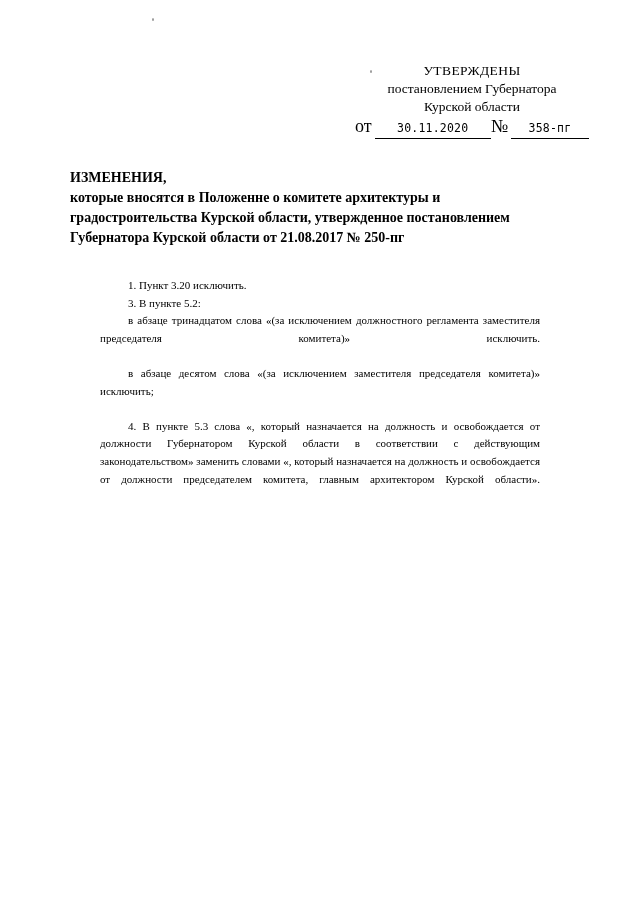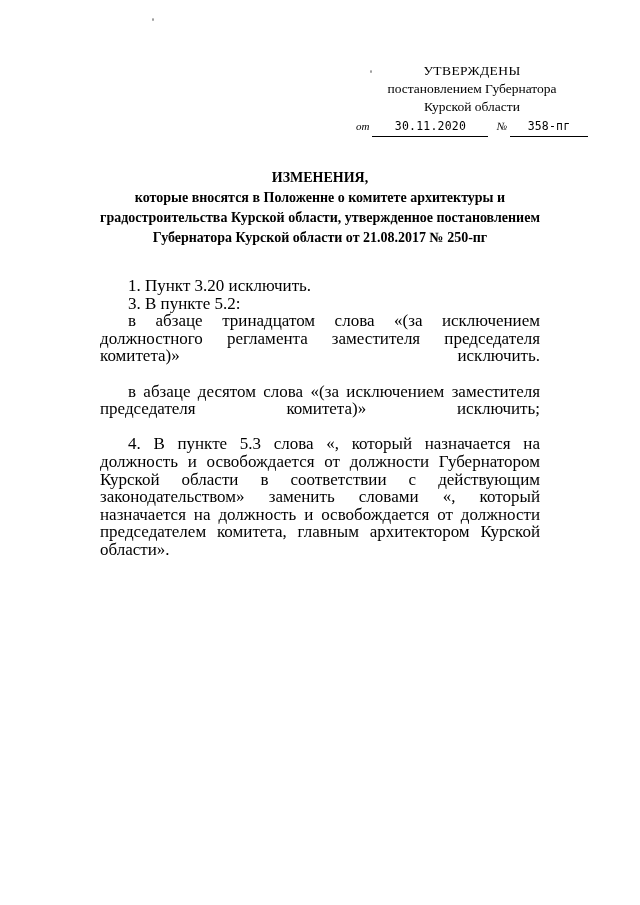--- a/index.html
+++ b/index.html
@@ -63,22 +63,21 @@
   .approval-line { white-space: nowrap; }
 
   .requisites-row {
     margin-top: 1px;
     display: flex;
     align-items: baseline;
     justify-content: center;
     white-space: nowrap;
   }
   .req-label {
-    font-size: 11px;
-    font-style: italic;
+    font-size: 18px;
   }
   .req-value {
     font-family: "DejaVu Sans Mono", "Liberation Mono", monospace;
     font-size: 11.5px;
     letter-spacing: 0.2px;
     border-bottom: 1px solid #000;
     padding: 0 6px 1px 6px;
     margin-left: 3px;
     display: inline-block;
     text-align: center;
@@ -86,34 +85,34 @@
   .req-date  { min-width: 104px; }
   .req-num   { min-width: 66px; }
   .req-sep   { display: inline-block; width: 10px; }
 
   
   .doc-title {
     position: absolute;
     left: 70px;
     top: 168px;
     width: 500px;
-    text-align: center;
+    text-align: left;
     font-weight: bold;
     font-size: 14px;
     line-height: 20px;
   }
   .doc-title .t-line { white-space: nowrap; }
 
   
   .body {
     position: absolute;
     left: 100px;
     top: 277px;
     width: 440px;
-    font-size: 17px;
+    font-size: 11px;
     line-height: 17.6px;
   }
   .p-simple {
     margin: 0;
     text-indent: 28px;
     text-align: left;
     white-space: nowrap;
   }
   .p-just {
     margin: 0;

